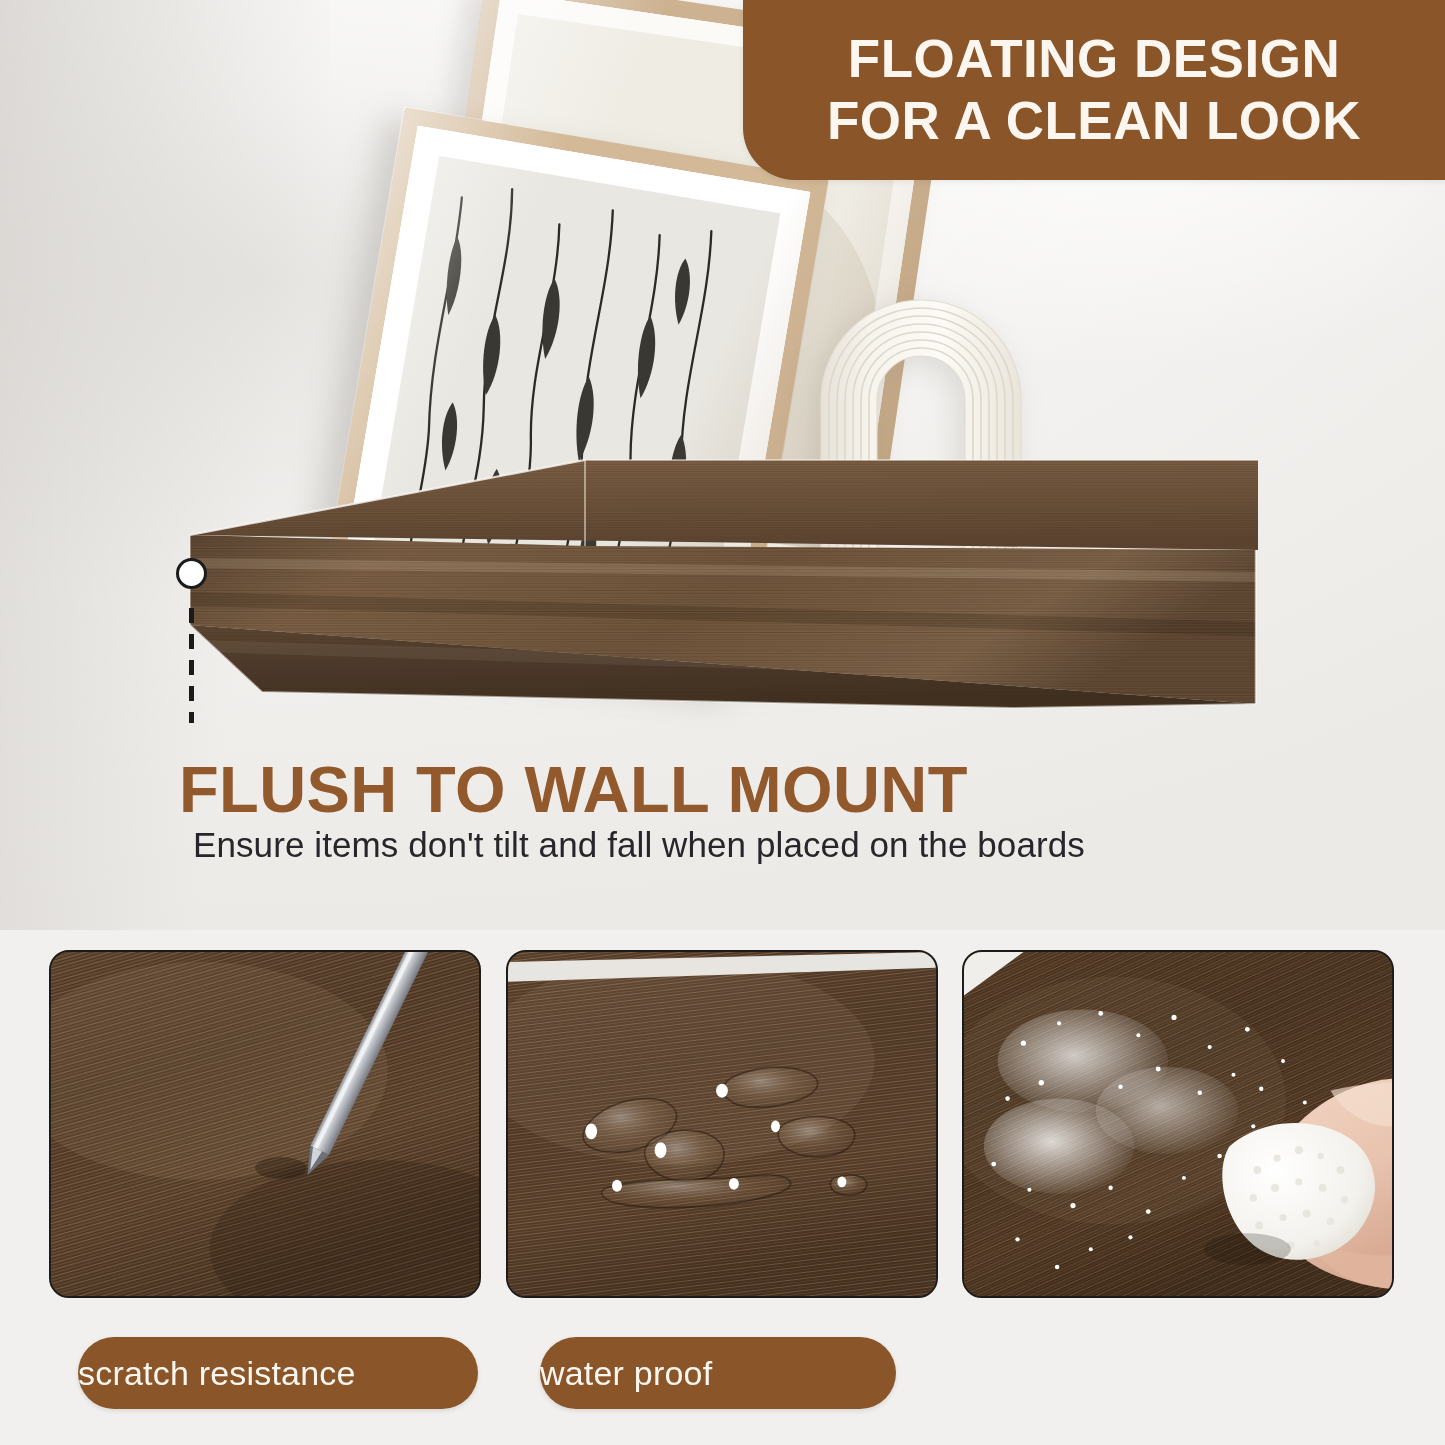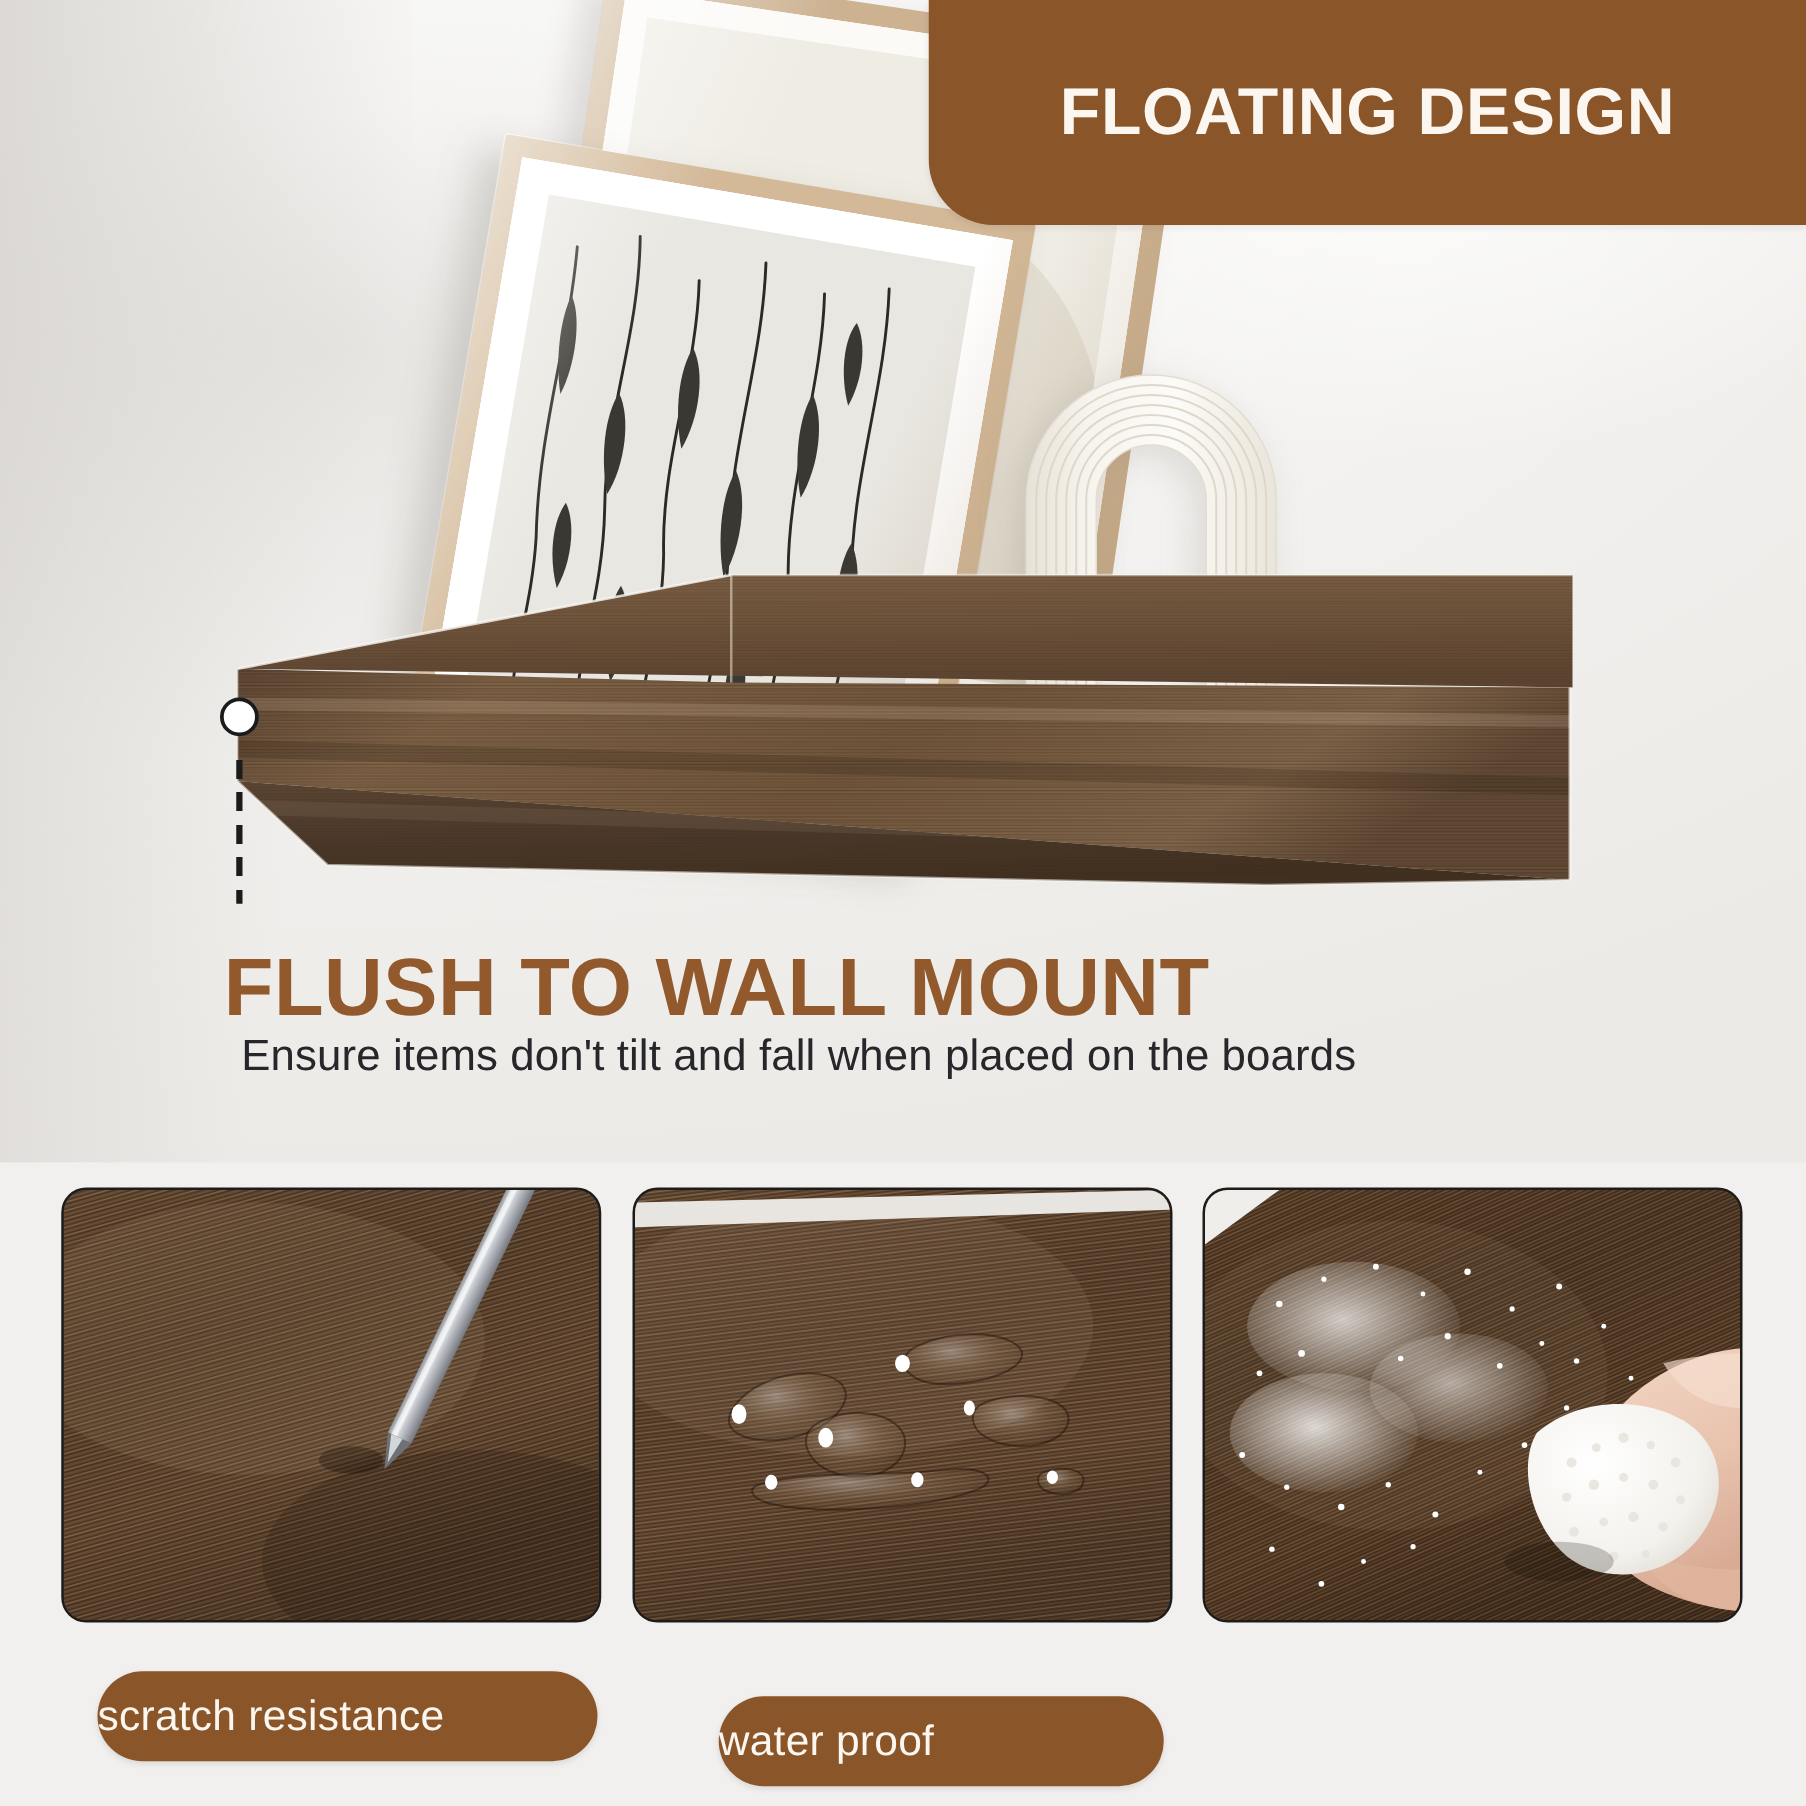--- a/index.html
+++ b/index.html
@@ -97,21 +97,21 @@
   .p3{left:962px;}
   .pfill{position:absolute;inset:0;}
 
   
   .pillrow{position:absolute;left:0;top:1337px;width:1445px;height:80px;}
   .pill{position:absolute;top:0;height:72px;border-radius:36px;background:#8a5528;
       display:flex;align-items:center;
       box-shadow:0 2px 5px rgba(0,0,0,.10);}
   .pill span{color:#fbf7f0;font-size:34px;letter-spacing:.2px;white-space:nowrap;}
   .pl1{left:78px;width:400px;}
-  .pl2{left:575px;width:356px;margin-top:20px;}
+  .pl2{left:540px;width:356px;}
   .pl3{left:1018px;width:344px;}
 </style>
 </head>
 <body>
 
 <div id="stage">
 
   <div class="hero">
     <div class="wall-shade"></div>
     <div class="wall-corner"></div>
@@ -251,20 +251,21 @@
         <path d="M190 185 L262 252 L1012 268 L1256 264" stroke="rgba(248,246,242,.55)" stroke-width="2" fill="none"></path>
         <path d="M1256 110 L1256 264" stroke="rgba(250,248,244,.7)" stroke-width="2.4" fill="none"></path>
       </svg>
     </div>
 
     <div class="dot"></div>
     <div class="dash-line"></div>
 
     <div class="banner">
       <div class="banner-line">FLOATING DESIGN</div>
+      <div class="banner-line">FOR A CLEAN LOOK</div>
     </div>
 
     <div class="headline">FLUSH TO WALL MOUNT</div>
     <div class="subline">Ensure items don't tilt and fall when placed on the boards</div>
   </div>
 
   <div class="panels">
 
     <div class="panel p1">
       <svg class="pfill" viewBox="0 0 432 348" preserveAspectRatio="none">

